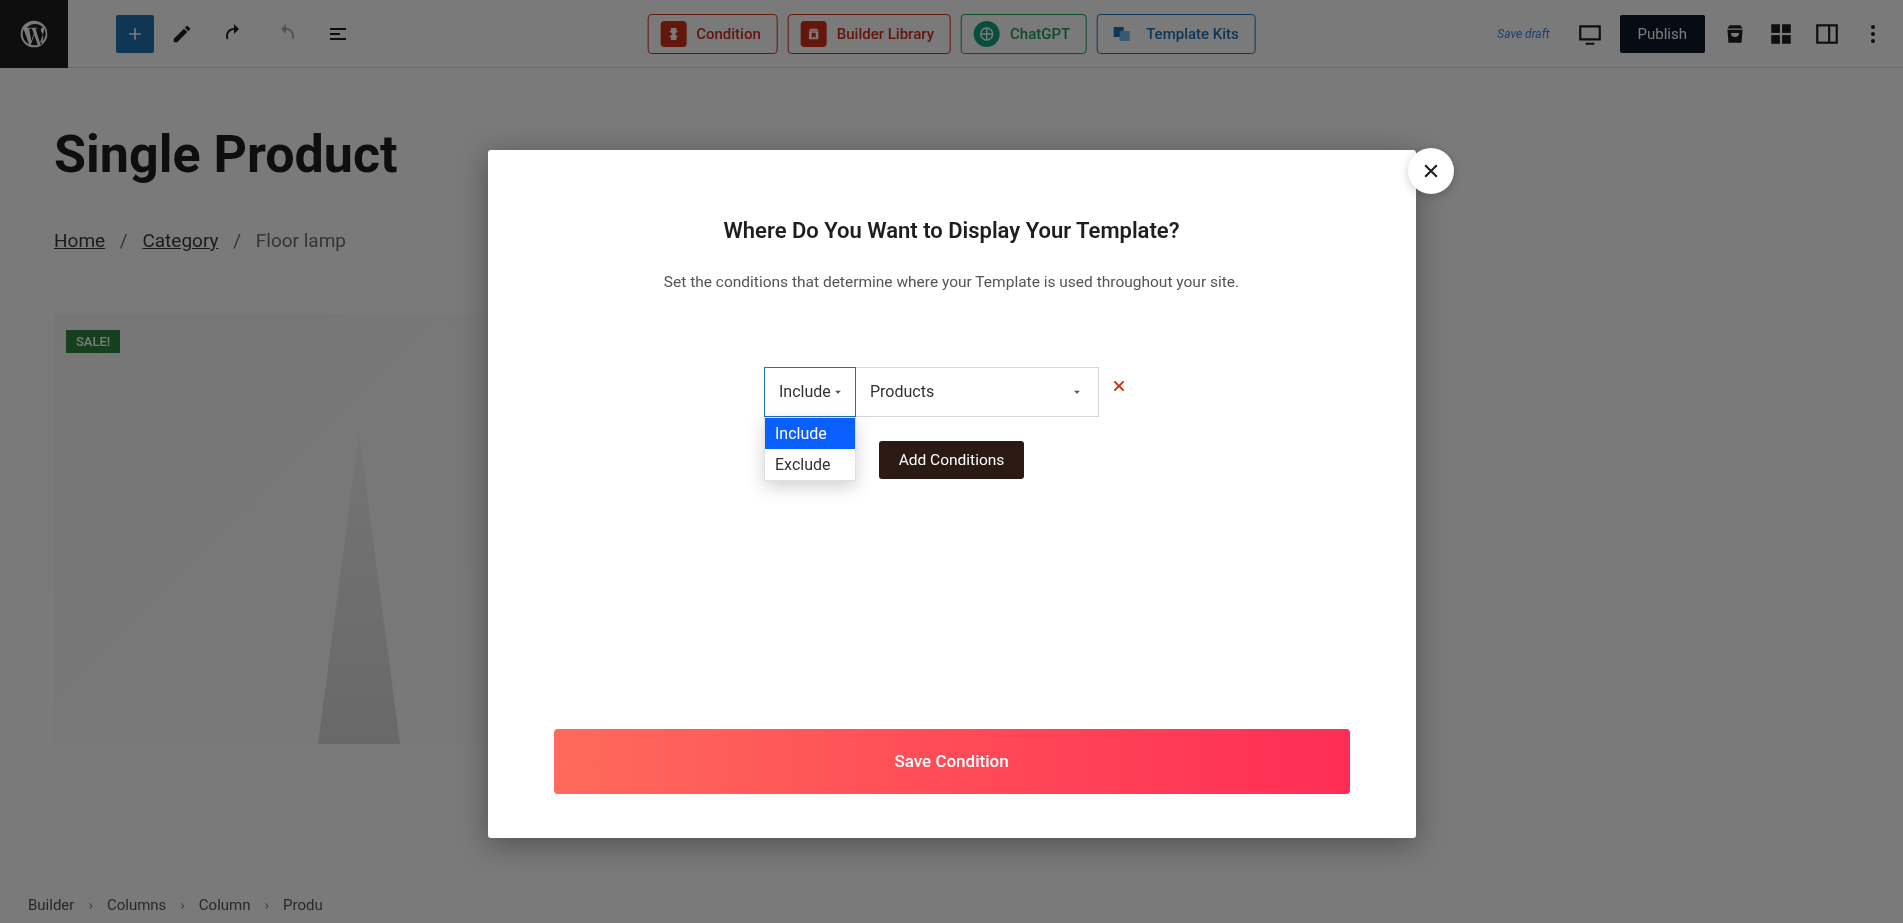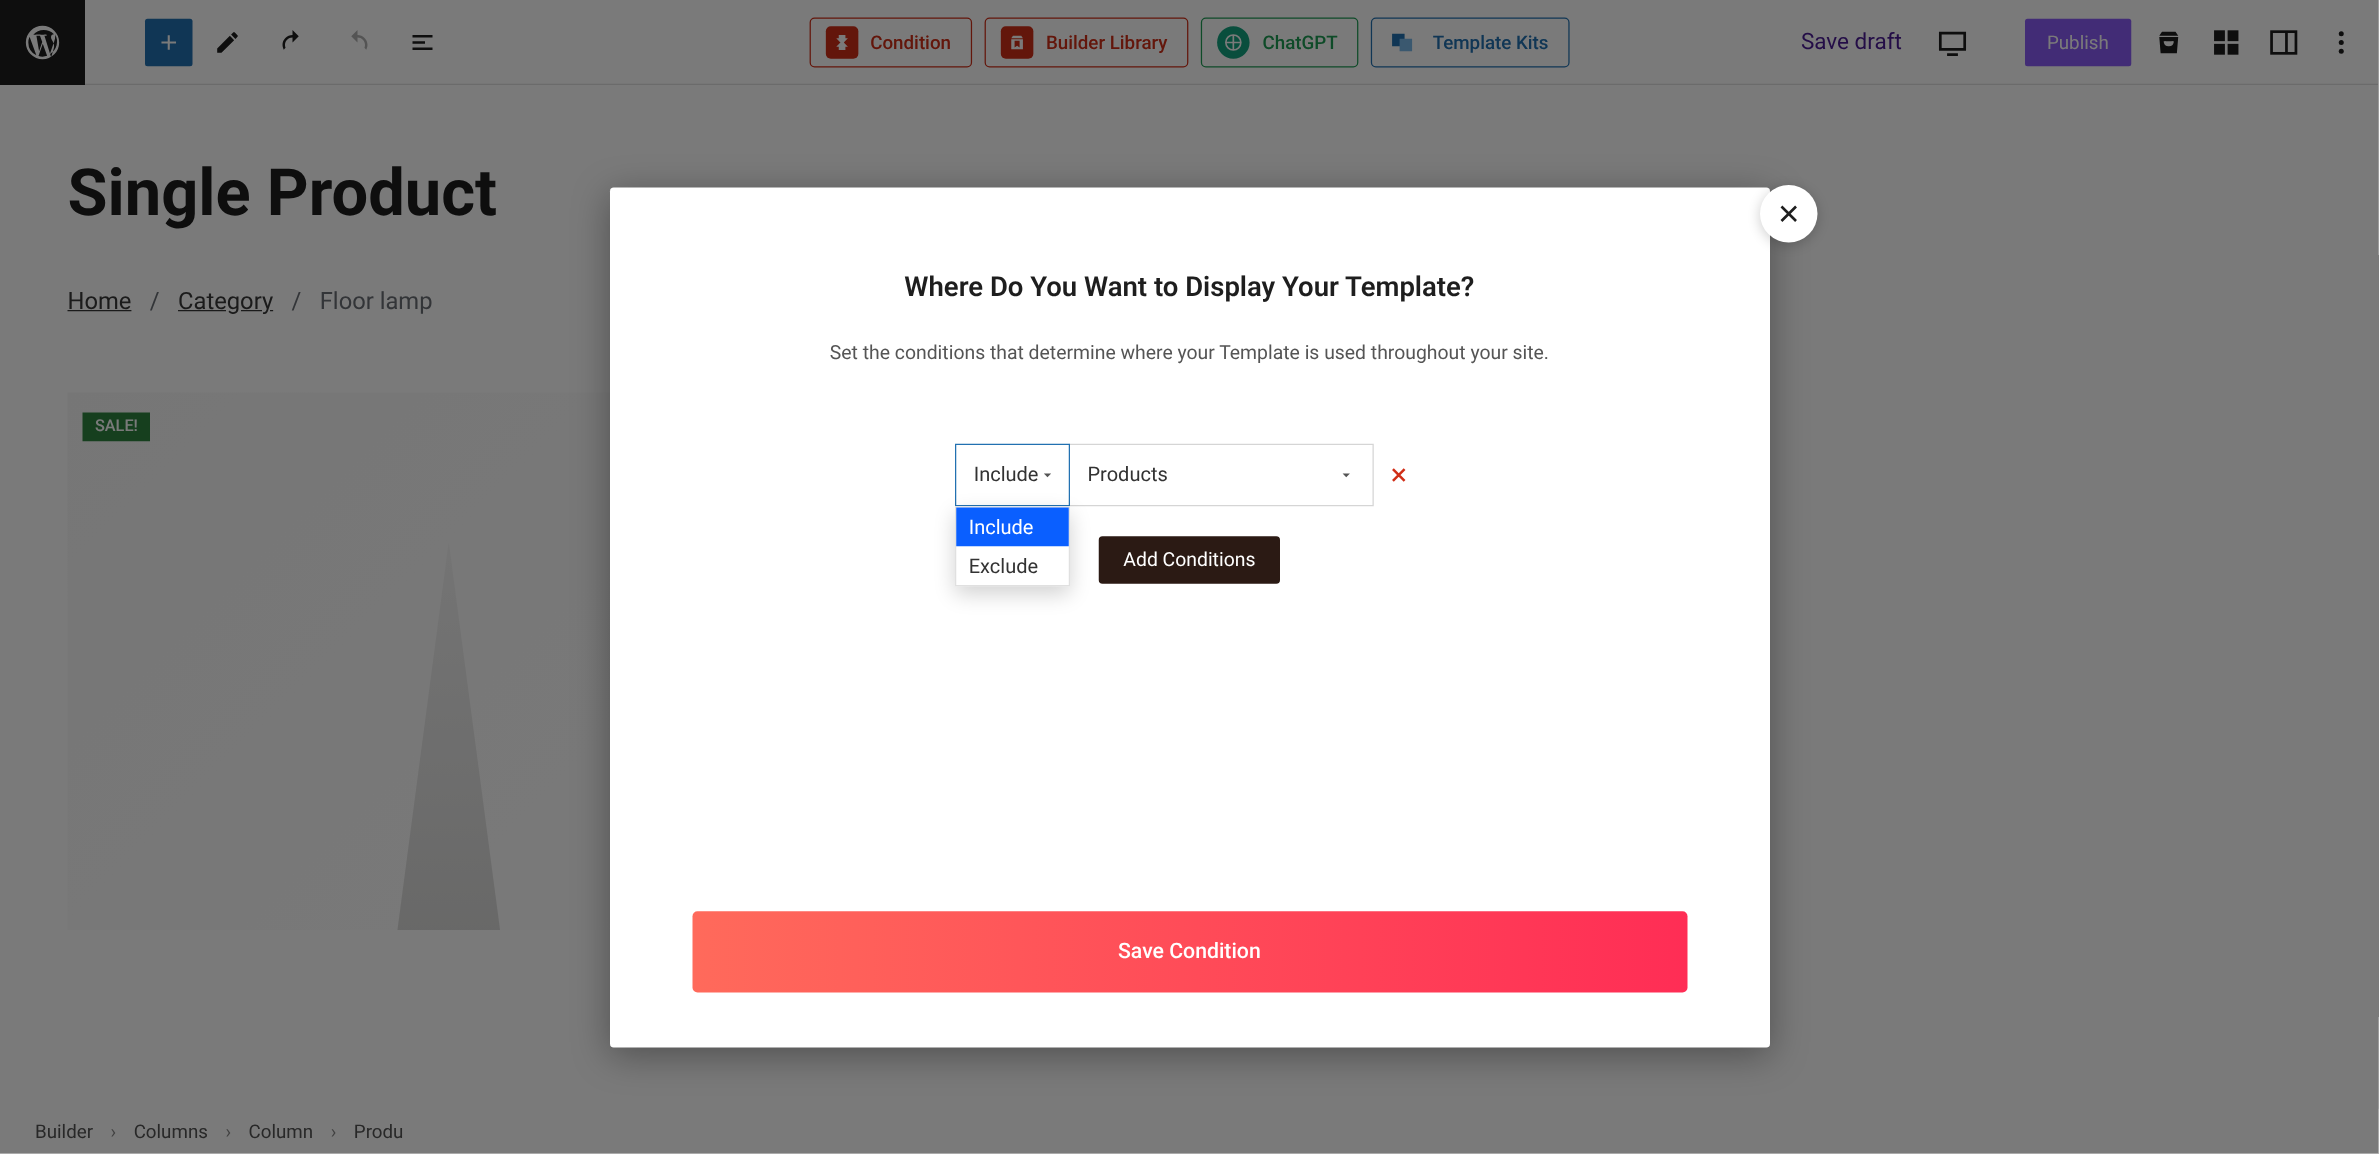--- a/index.html
+++ b/index.html
@@ -15,22 +15,22 @@
   .toolbar-center { display: flex; gap: 10px; margin-left: auto; margin-right: auto; position: absolute; left: 50%; transform: translateX(-50%); }
   .pill-btn { height: 40px; border: 1px solid; border-radius: 4px; display: flex; align-items: center; padding: 0 16px 0 12px; gap: 10px; font-size: 15px; font-weight: 500; cursor: pointer; }
   .pill-red { border-color: #d02e17; color: #d02e17; }
   .pill-green { border-color: #1f9d55; color: #1f9d55; }
   .pill-blue { border-color: #2271b1; color: #2271b1; }
   .pill-icon-box { width: 26px; height: 26px; border-radius: 4px; display: flex; align-items: center; justify-content: center; color: #fff; flex-shrink: 0; }
   .pill-red .pill-icon-box { background: #d02e17; }
   .pill-green .pill-icon-box { background: #14a37f; }
   .pill-blue .pill-icon-box { background: #2271b1; }
   .toolbar-right { display: flex; align-items: center; gap: 14px; margin-left: auto; }
-  .save-draft { color: #4c1d95; font-size: 18px; cursor: pointer; padding: 6px 10px; }
-  .publish-btn { background: #8b5cf6; color: #fff; font-size: 15px; padding: 10px 18px; border-radius: 2px; cursor: pointer; border: none; margin-left: 28px; }
+  .save-draft { color: #3b82f6; font-size: 12px; cursor: pointer; padding: 6px 10px; font-style: italic; }
+  .publish-btn { background: #0f172a; color: #fff; font-size: 15px; padding: 10px 18px; border-radius: 2px; cursor: pointer; border: none; }
   .icon-btn { width: 32px; height: 32px; display: flex; align-items: center; justify-content: center; cursor: pointer; color: #1e1e1e; }
 
   
   .editor { padding: 56px 54px 0 54px; }
   .page-title { font-size: 52px; font-weight: 700; color: #1e1e1e; }
   .breadcrumbs { margin-top: 44px; font-size: 19px; color: #6b6f76; }
   .breadcrumbs a { color: #3a3a3a; text-decoration: underline; margin-top: 20px; }
   .breadcrumbs .sep { margin: 0 10px; color: #6b6f76; }
   .product-area { margin-top: 62px; position: relative; display: flex; gap: 40px; }
   .product-img-wrap { width: 700px; height: 430px; position: relative; background: linear-gradient(135deg, #f7f7f7 0%, #ffffff 100%); display:flex; align-items:flex-end; justify-content:center; overflow:hidden;}
@@ -43,21 +43,21 @@
   .block-path { position: absolute; bottom: 0; left: 0; right: 0; height: 36px; display: flex; align-items: center; padding: 0 28px; gap: 14px; font-size: 15px; color: #555; background:#fff; }
   .block-path .p-sep { color: #888; }
 
   
   .overlay { position: absolute; inset: 0; background: rgba(0,0,0,0.52); display: flex; align-items: center; justify-content: center; }
   .modal { background: #fff; width: 928px; margin-top: 64px; border-radius: 3px; position: relative; padding: 68px 66px 44px 66px; min-height: 688px; display: flex; flex-direction: column; box-shadow: 0 6px 30px rgba(0,0,0,0.35); }
   .modal-close { position: absolute; top: -2px; right: -38px; width: 46px; height: 46px; background: #fff; border-radius: 50%; display: flex; align-items: center; justify-content: center; cursor: pointer; box-shadow: 0 2px 10px rgba(0,0,0,0.2); }
   .modal-title { font-size: 22px; font-weight: 600; text-align: center; color: #1e1e1e; }
   .modal-sub { margin-top: 30px; font-size: 15.5px; text-align: center; color: #555; }
   .cond-row { margin-top: 64px; display: flex; justify-content: center; align-items: center; gap: 0; }
-  .sel { height: 50px; border: 1px solid #d5d5d5; display: flex; align-items: center; justify-content: space-between; padding: 0 14px; font-size: 16px; color: #333; position: relative; cursor: pointer; background: #fff; }
+  .sel { height: 50px; border: 1px solid #d5d5d5; display: flex; align-items: center; justify-content: space-between; padding: 0 14px; font-size: 16px; color: #333; position: relative; cursor: pointer; background: #fff; margin-top: 12px; }
   .sel:not(:first-child){ margin-left:-1px; }
   .sel-include { width: 92px; border-color: #2271b1; z-index: 5; }
   .sel-products { width: 244px; gap: 16px; }
   .sel-all { width: 344px; }
   .sel .chev { color: #555; }
   .del-row { width: 40px; display:flex; align-items:center; justify-content:center; color:#d02e17; font-size:18px; font-weight:bold; cursor:pointer; }
   .dropdown { position: absolute; top: 49px; left: -1px; width: calc(100% + 2px); background: #fff; border: 1px solid #e0e0e0; box-shadow: 0 6px 16px rgba(0,0,0,0.18); z-index: 10; }
   .dd-opt { padding: 6px 10px; font-size: 16px; cursor: pointer; color: #333; }
   .dd-opt.selected { background: #0a5fff; color: #fff; }
   .add-cond { margin: 24px auto 0 auto; background: #2b1a14; color: #fff; border: none; padding: 10px 20px; font-size: 15.5px; border-radius: 3px; cursor: pointer; display:block; }

